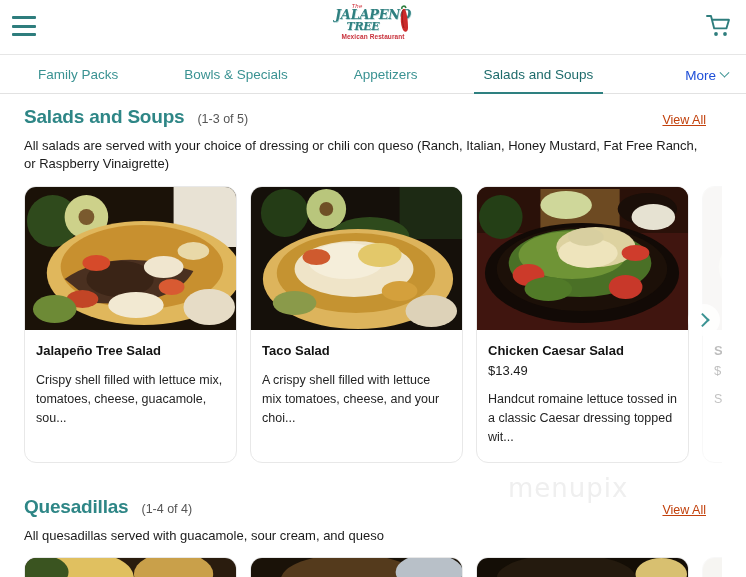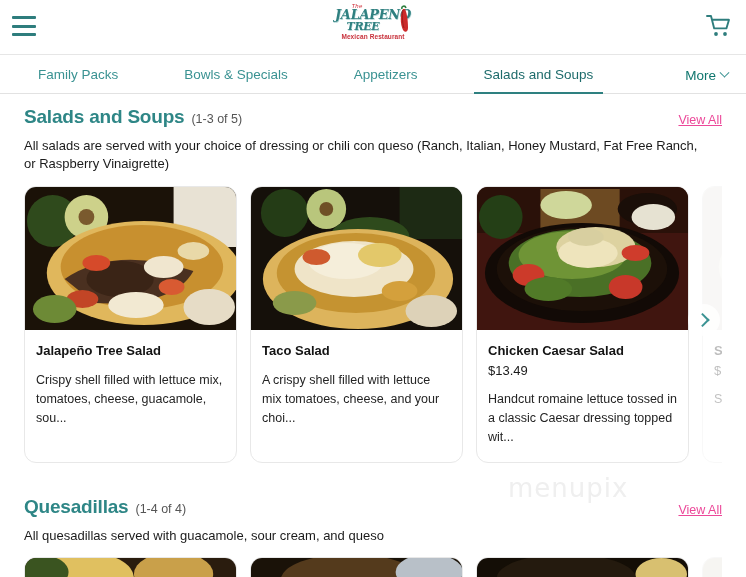--- a/index.html
+++ b/index.html
@@ -107,21 +107,21 @@
   }
   .tab.active {
     color: #1d6b6b;
     font-weight: normal;
     border-bottom: 2px solid #2e8080;
   }
   .more {
     position: absolute;
     right: 18px; bottom: 11px;
     font-size: 13.5px;
-    color: #0f766e;
+    color: #1d4ed8;
     cursor: pointer;
     display: flex; align-items: center; gap: 5px;
     line-height: 1;
   }
   .chev-d {
     display: inline-block;
     width: 7px; height: 7px;
     border-right: 1.6px solid #3a9292;
     border-bottom: 1.6px solid #3a9292;
     transform: rotate(45deg) translate(-2px,-2px);
@@ -137,27 +137,27 @@
   }
   .sec-title {
     font-size: 19px;
     font-weight: bold;
     color: #2e8686;
     letter-spacing: -0.2px;
   }
   .sec-count {
     font-size: 12.5px;
     color: #555;
-    margin-left: 7px;
+    margin-left: 13px;
   }
   .view-all {
     position: absolute;
-    right: 0; bottom: 1px;
+    right: 16px; bottom: 1px;
     font-size: 12.5px;
-    color: #ec4899;
+    color: #c2410c;
     text-decoration: underline;
     cursor: pointer;
   }
   .sec-desc {
     font-size: 13px;
     color: #1b1b1b;
     line-height: 1.42;
     margin-top: 9px;
     max-width: 680px;
   }

